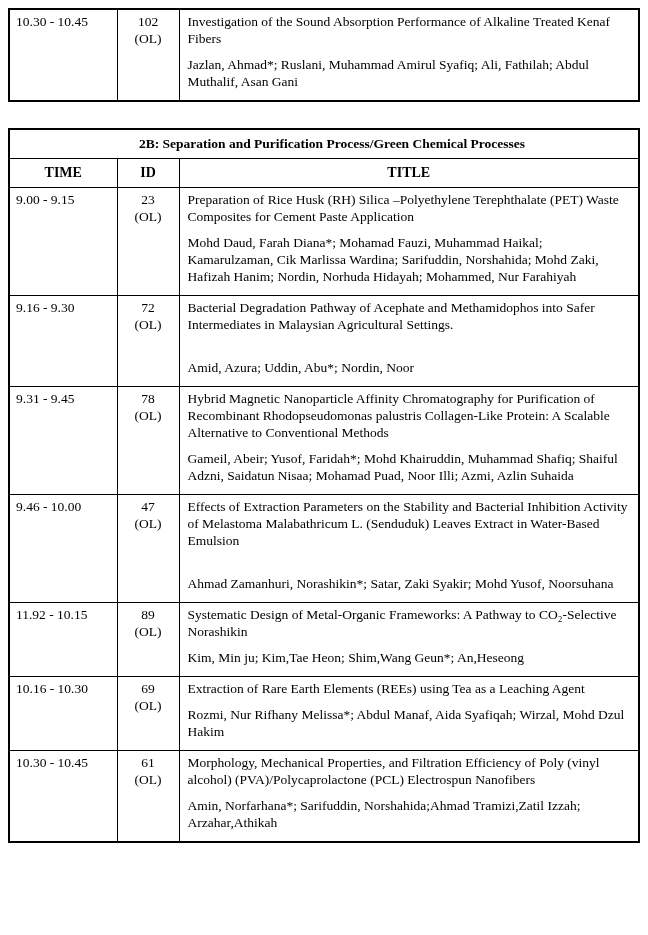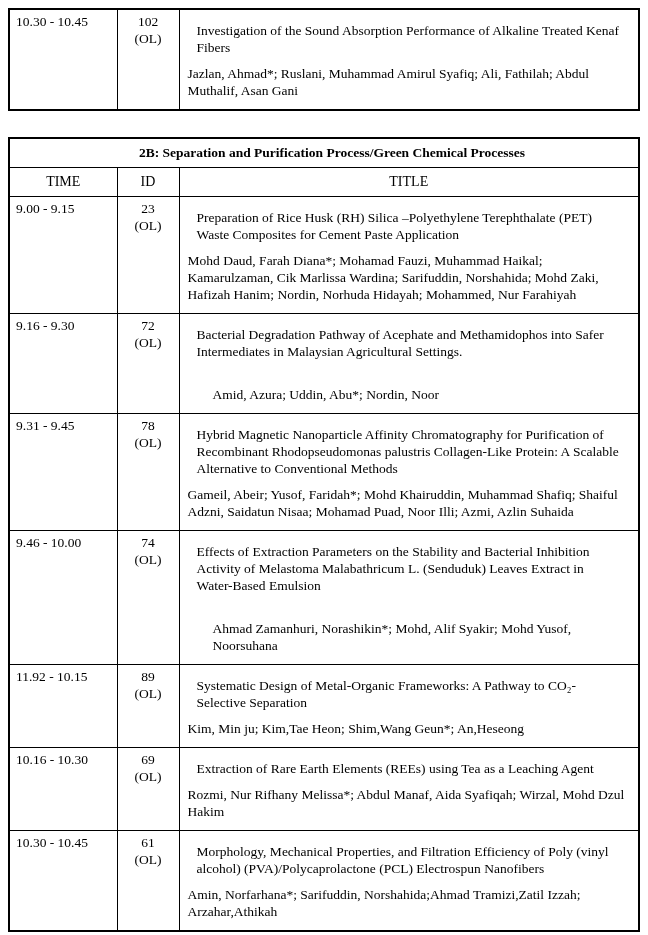--- a/index.html
+++ b/index.html
@@ -33,44 +33,43 @@
   .gap-between-tables { height: 26px; }
 
   th.session-header {
     text-align: center;
     font-weight: bold;
     padding: 5px 4px 6px 20px;
     font-size: 13.5px;
   }
   tr.col-head th {
     text-align: center;
-    font-weight: normal;
+    font-weight: bold;
     font-size: 14px;
     padding: 5px 2px 6px 2px;
   }
   td.c-time {
     padding: 3px 4px 20px 6px;
     white-space: nowrap;
   }
   td.c-id {
     text-align: center;
     padding: 3px 2px 10px 2px;
   }
   td.c-title {
     padding: 3px 9px 10px 8px;
   }
   p.ptitle {
-    margin: 9px;
+    margin: 0;
   }
   p.pauthors {
     margin: 9px 0 0 0;
   }
   p.pauthors.extra {
     margin-top: 26px;
-    margin-left: 25px;
   }
 </style>
 </head>
 <body>
 
 <div class="page">
 
   <table class="sched">
     <colgroup>
       <col style="width:108px">
@@ -140,36 +139,36 @@
             <div>(OL)</div>
           </td>
           <td class="c-title">
             <p class="ptitle">Hybrid Magnetic Nanoparticle Affinity Chromatography for Purification of Recombinant Rhodopseudomonas palustris Collagen-Like Protein: A Scalable Alternative to Conventional Methods</p>
             <p class="pauthors">Gameil, Abeir; Yusof, Faridah*; Mohd Khairuddin, Muhammad Shafiq; Shaiful Adzni, Saidatun Nisaa; Mohamad Puad, Noor Illi; Azmi, Azlin Suhaida</p>
           </td>
         </tr>
         <tr>
           <td class="c-time">9.46 - 10.00</td>
           <td class="c-id">
-            <div>74</div>
+            <div>47</div>
             <div>(OL)</div>
           </td>
           <td class="c-title">
             <p class="ptitle">Effects of Extraction Parameters on the Stability and Bacterial Inhibition Activity of Melastoma Malabathricum L. (Senduduk) Leaves Extract in Water-Based Emulsion</p>
-            <p class="pauthors extra">Ahmad Zamanhuri, Norashikin*; Mohd, Alif Syakir; Mohd Yusof, Noorsuhana</p>
+            <p class="pauthors extra">Ahmad Zamanhuri, Norashikin*; Satar, Zaki Syakir; Mohd Yusof, Noorsuhana</p>
           </td>
         </tr>
         <tr>
           <td class="c-time">11.92 - 10.15</td>
           <td class="c-id">
             <div>89</div>
             <div>(OL)</div>
           </td>
           <td class="c-title">
-            <p class="ptitle">Systematic Design of Metal-Organic Frameworks: A Pathway to CO₂-Selective Separation</p>
+            <p class="ptitle">Systematic Design of Metal-Organic Frameworks: A Pathway to CO₂-Selective Norashikin</p>
             <p class="pauthors">Kim, Min ju; Kim,Tae Heon; Shim,Wang Geun*; An,Heseong</p>
           </td>
         </tr>
         <tr>
           <td class="c-time">10.16 - 10.30</td>
           <td class="c-id">
             <div>69</div>
             <div>(OL)</div>
           </td>
           <td class="c-title">

